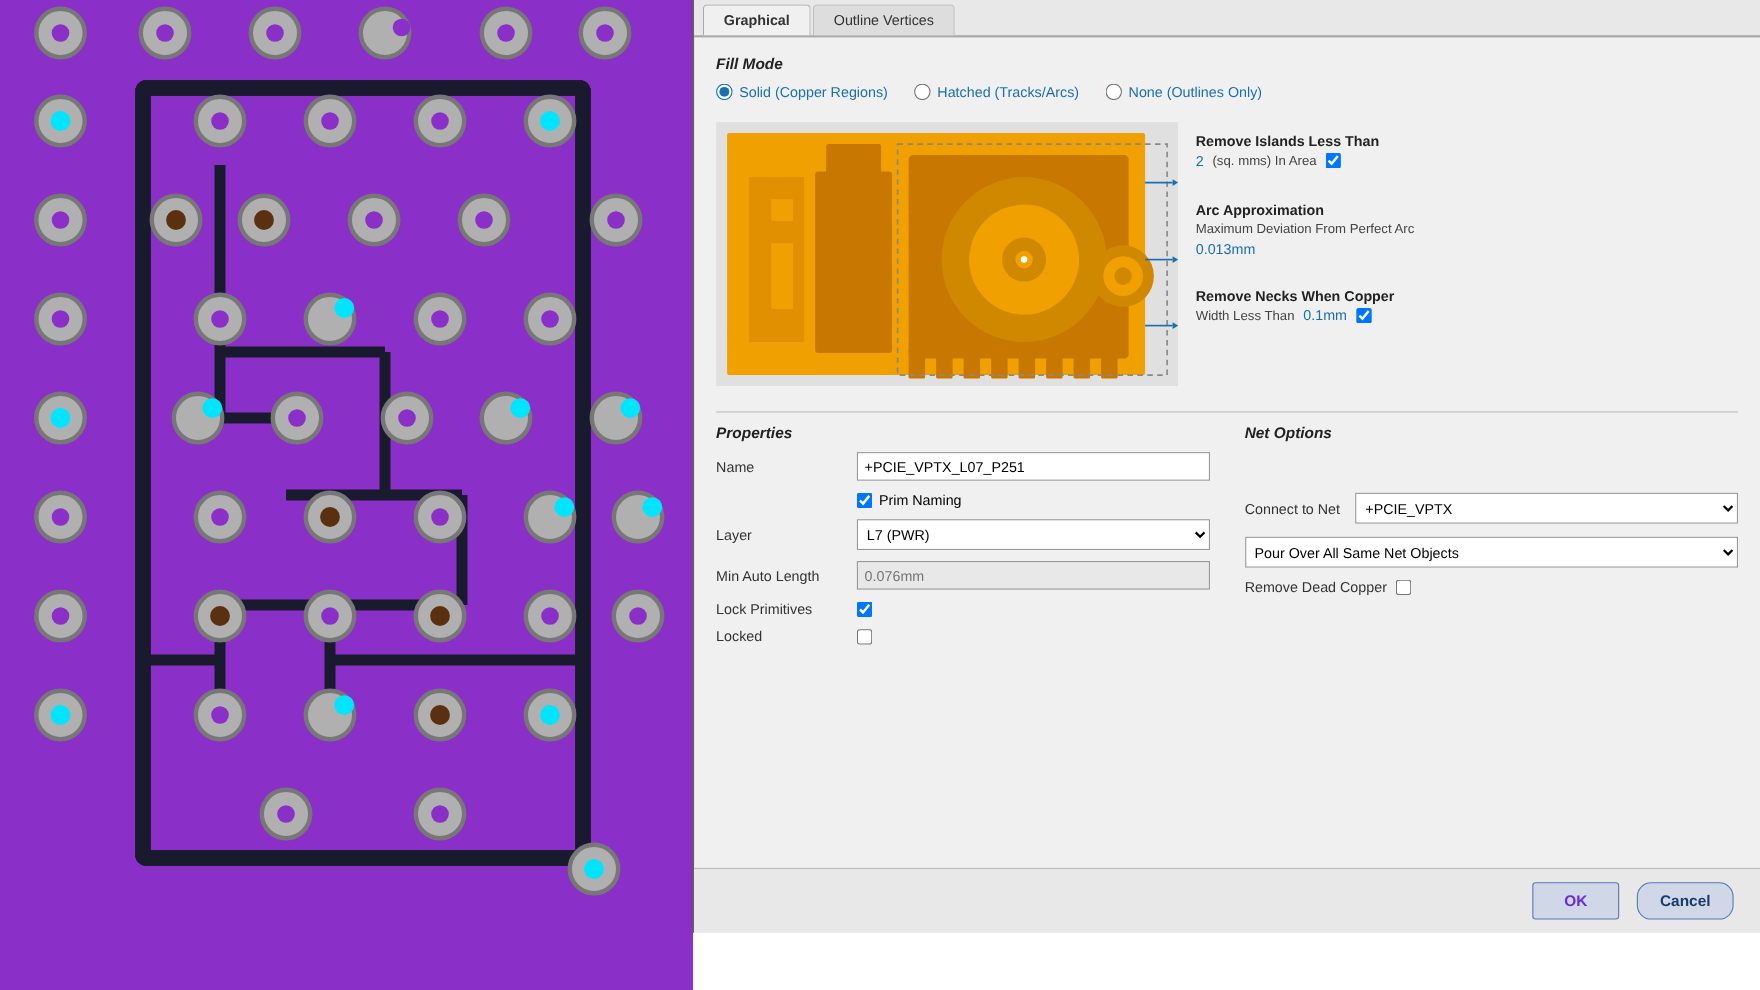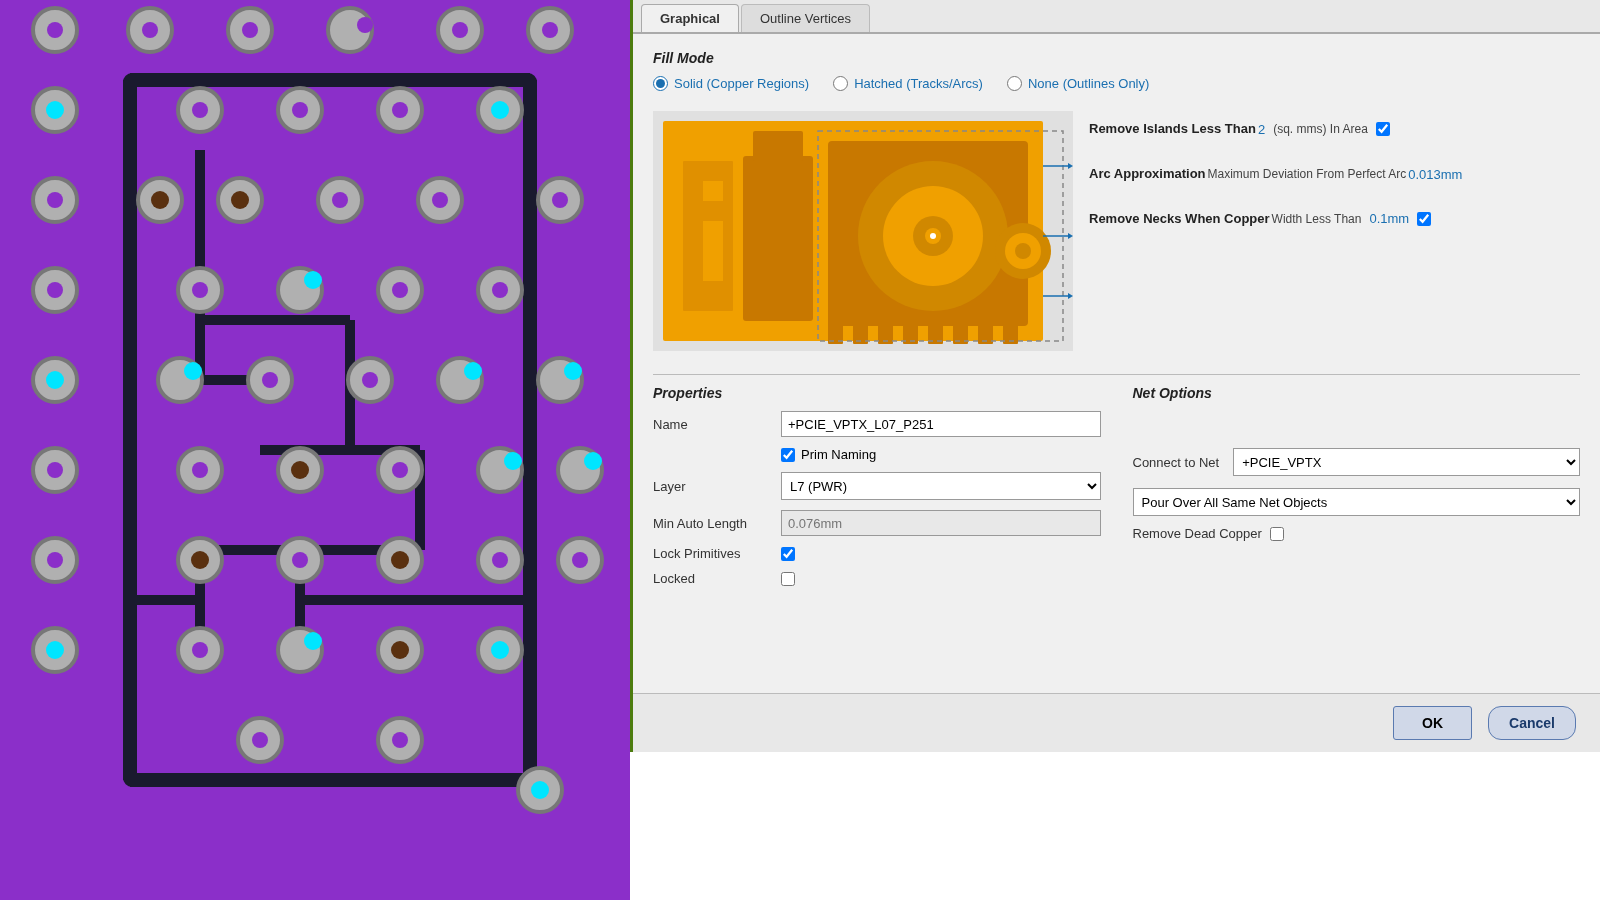--- a/index.html
+++ b/index.html
@@ -18,25 +18,25 @@
       height: 900px;
       background-color: #8B2FC9;
       position: relative;
       overflow: hidden;
       flex-shrink: 0;
     }
 
     
     #right-panel {
       flex: 1;
-      height: 752px;
+      height: 848px;
       background: #f0f0f0;
       display: flex;
       flex-direction: column;
-      border-left: 3px solid #4d7c0f;
+      border-left: 1px solid #4d7c0f;
     }
 
     
     #tabs {
       display: flex;
       border-bottom: 2px solid #aaa;
       background: #e8e8e8;
       padding: 0 8px;
       padding-top: 4px;
     }
@@ -111,21 +111,21 @@
     #diagram-annotations {
       flex: 1;
       padding-top: 10px;
       display: flex;
       flex-direction: column;
       gap: 28px;
     }
 
     .annotation-item {
       display: flex;
-      flex-direction: row;
+      flex-direction: column;
       gap: 2px;
     }
 
     .annotation-title {
       font-weight: bold;
       color: #222;
       font-size: 13px;
     }
 
     .annotation-desc {
@@ -257,21 +257,21 @@
       justify-content: flex-end;
       gap: 16px;
       border-top: 1px solid #bbb;
       background: #e8e8e8;
     }
 
     .btn-ok {
       padding: 8px 28px;
       background: #d0d8e8;
       border: 1px solid #5a7ab0;
-      color: #000000;
+      color: #6d28d9;
       font-size: 14px;
       font-weight: bold;
       cursor: pointer;
       border-radius: 3px;
     }
 
     .btn-cancel {
       padding: 8px 20px;
       background: #d0d8e8;
       border: 1px solid #5a7ab0;

